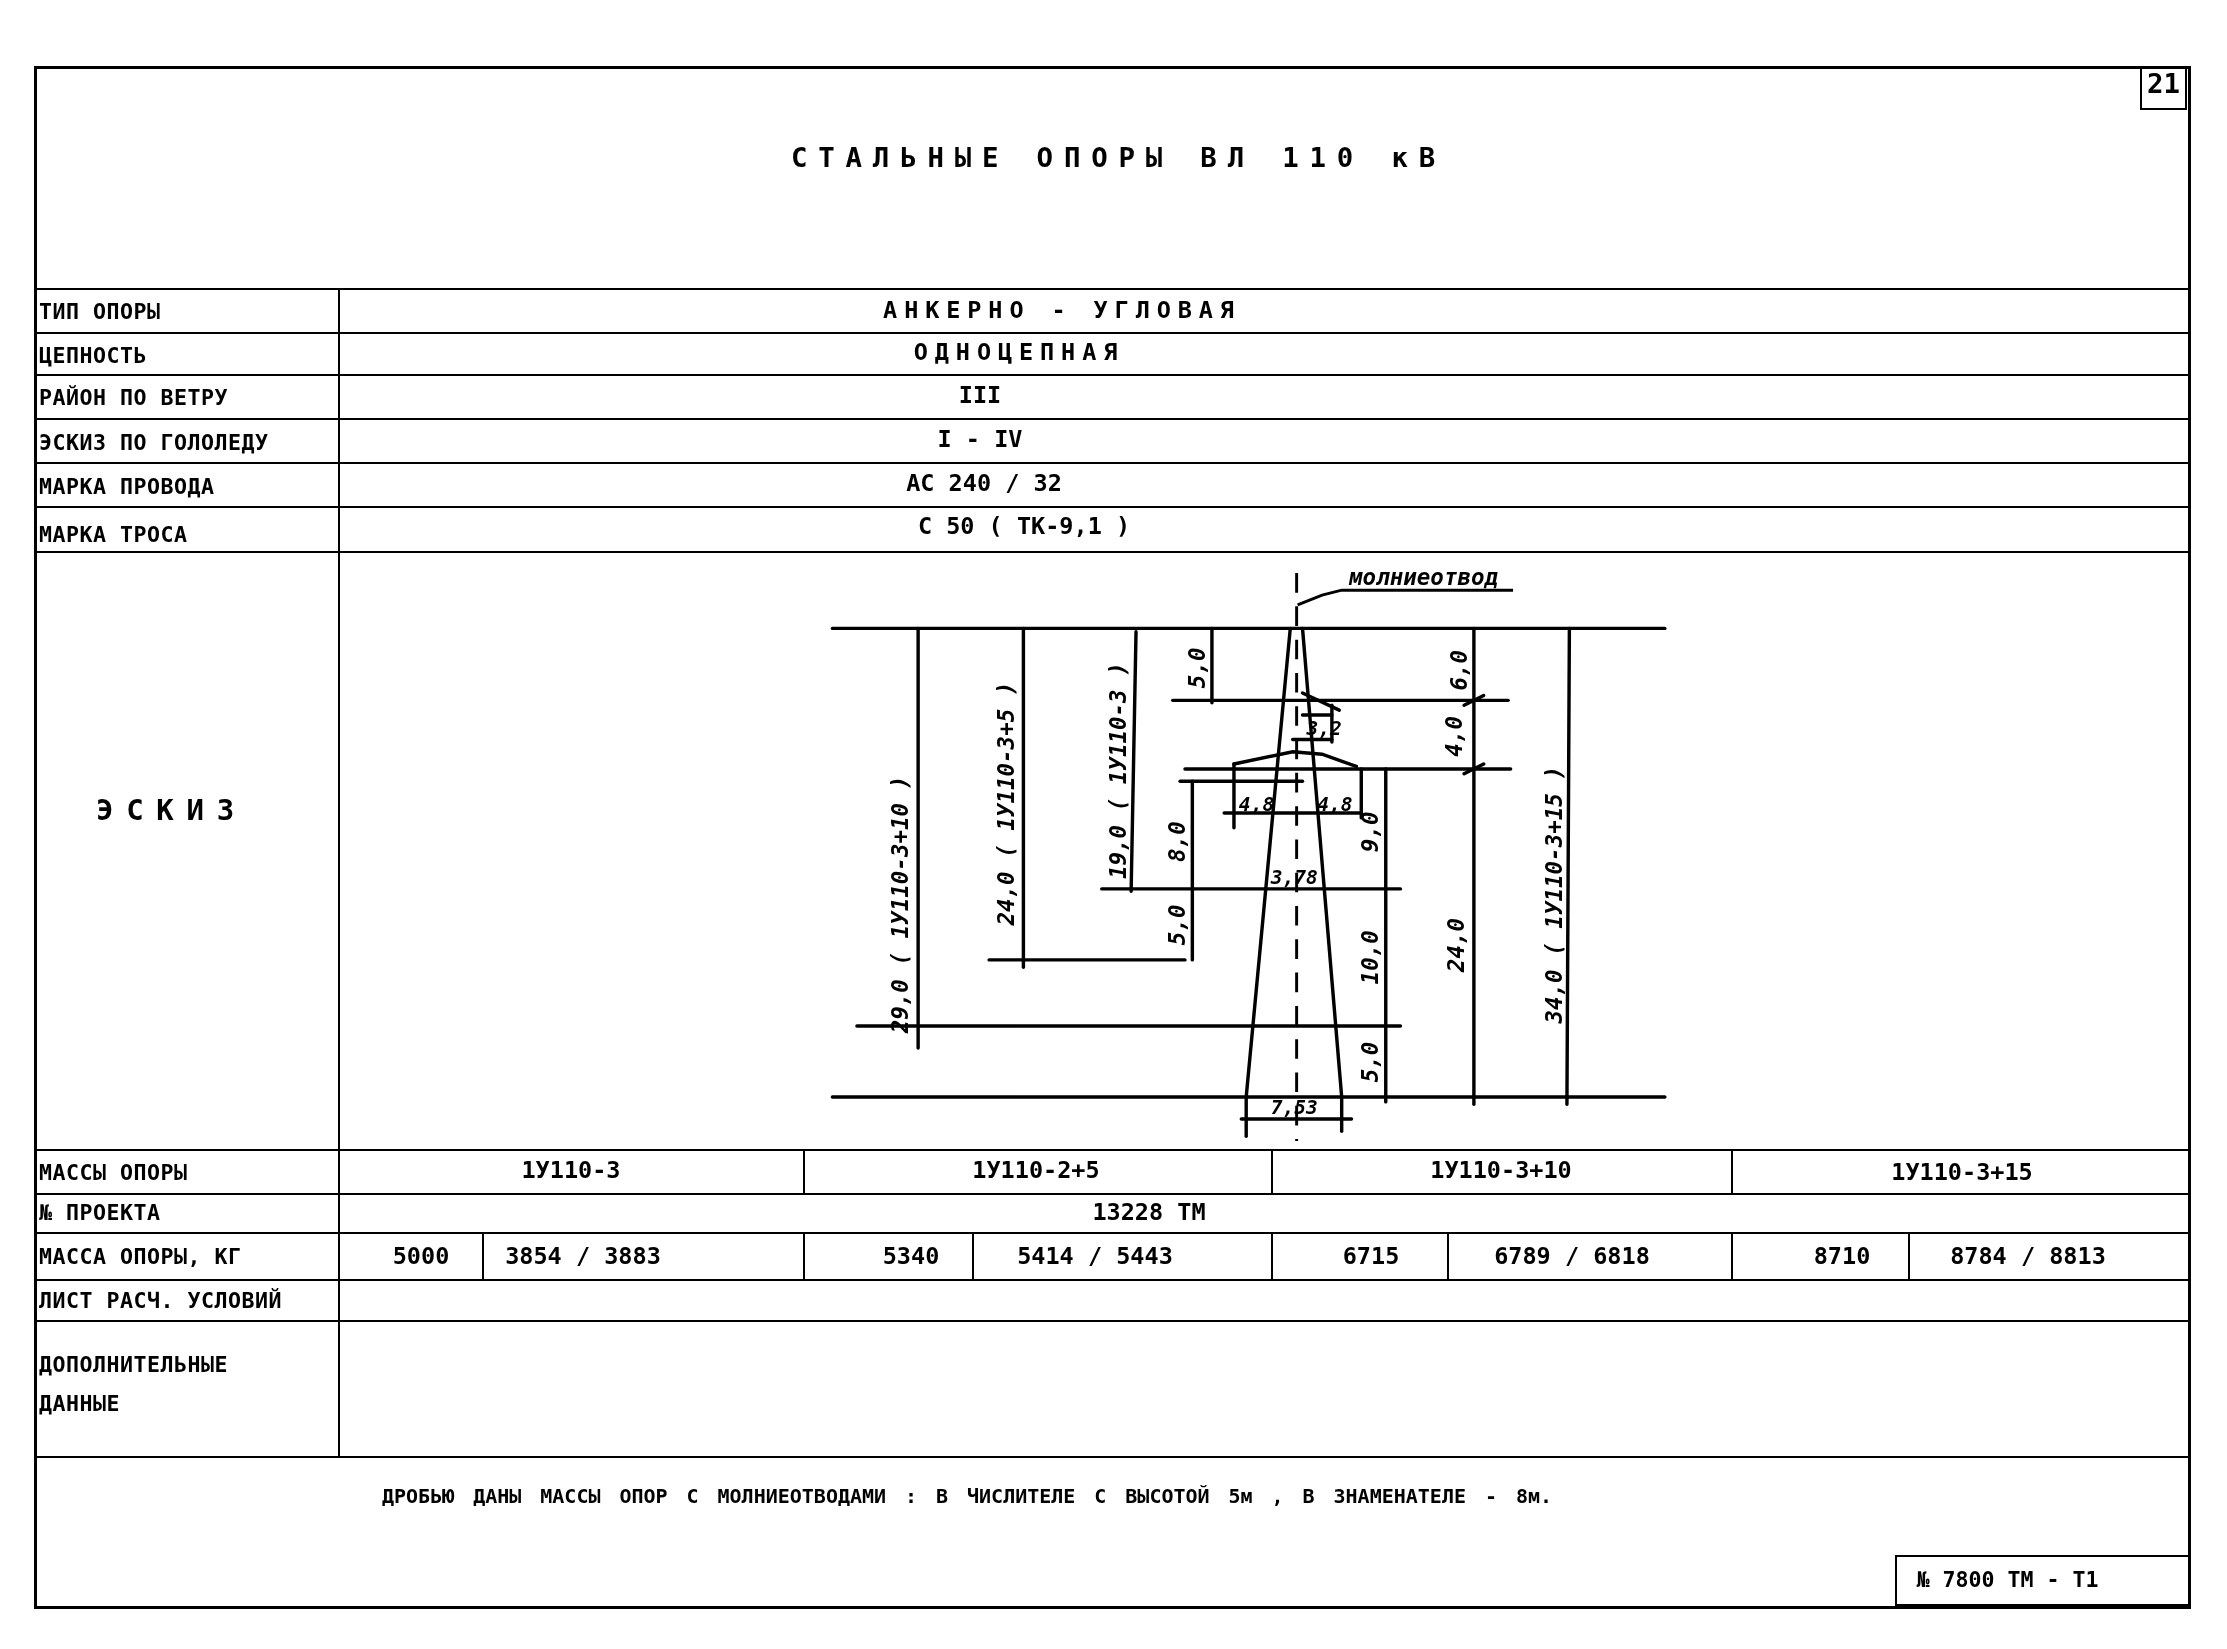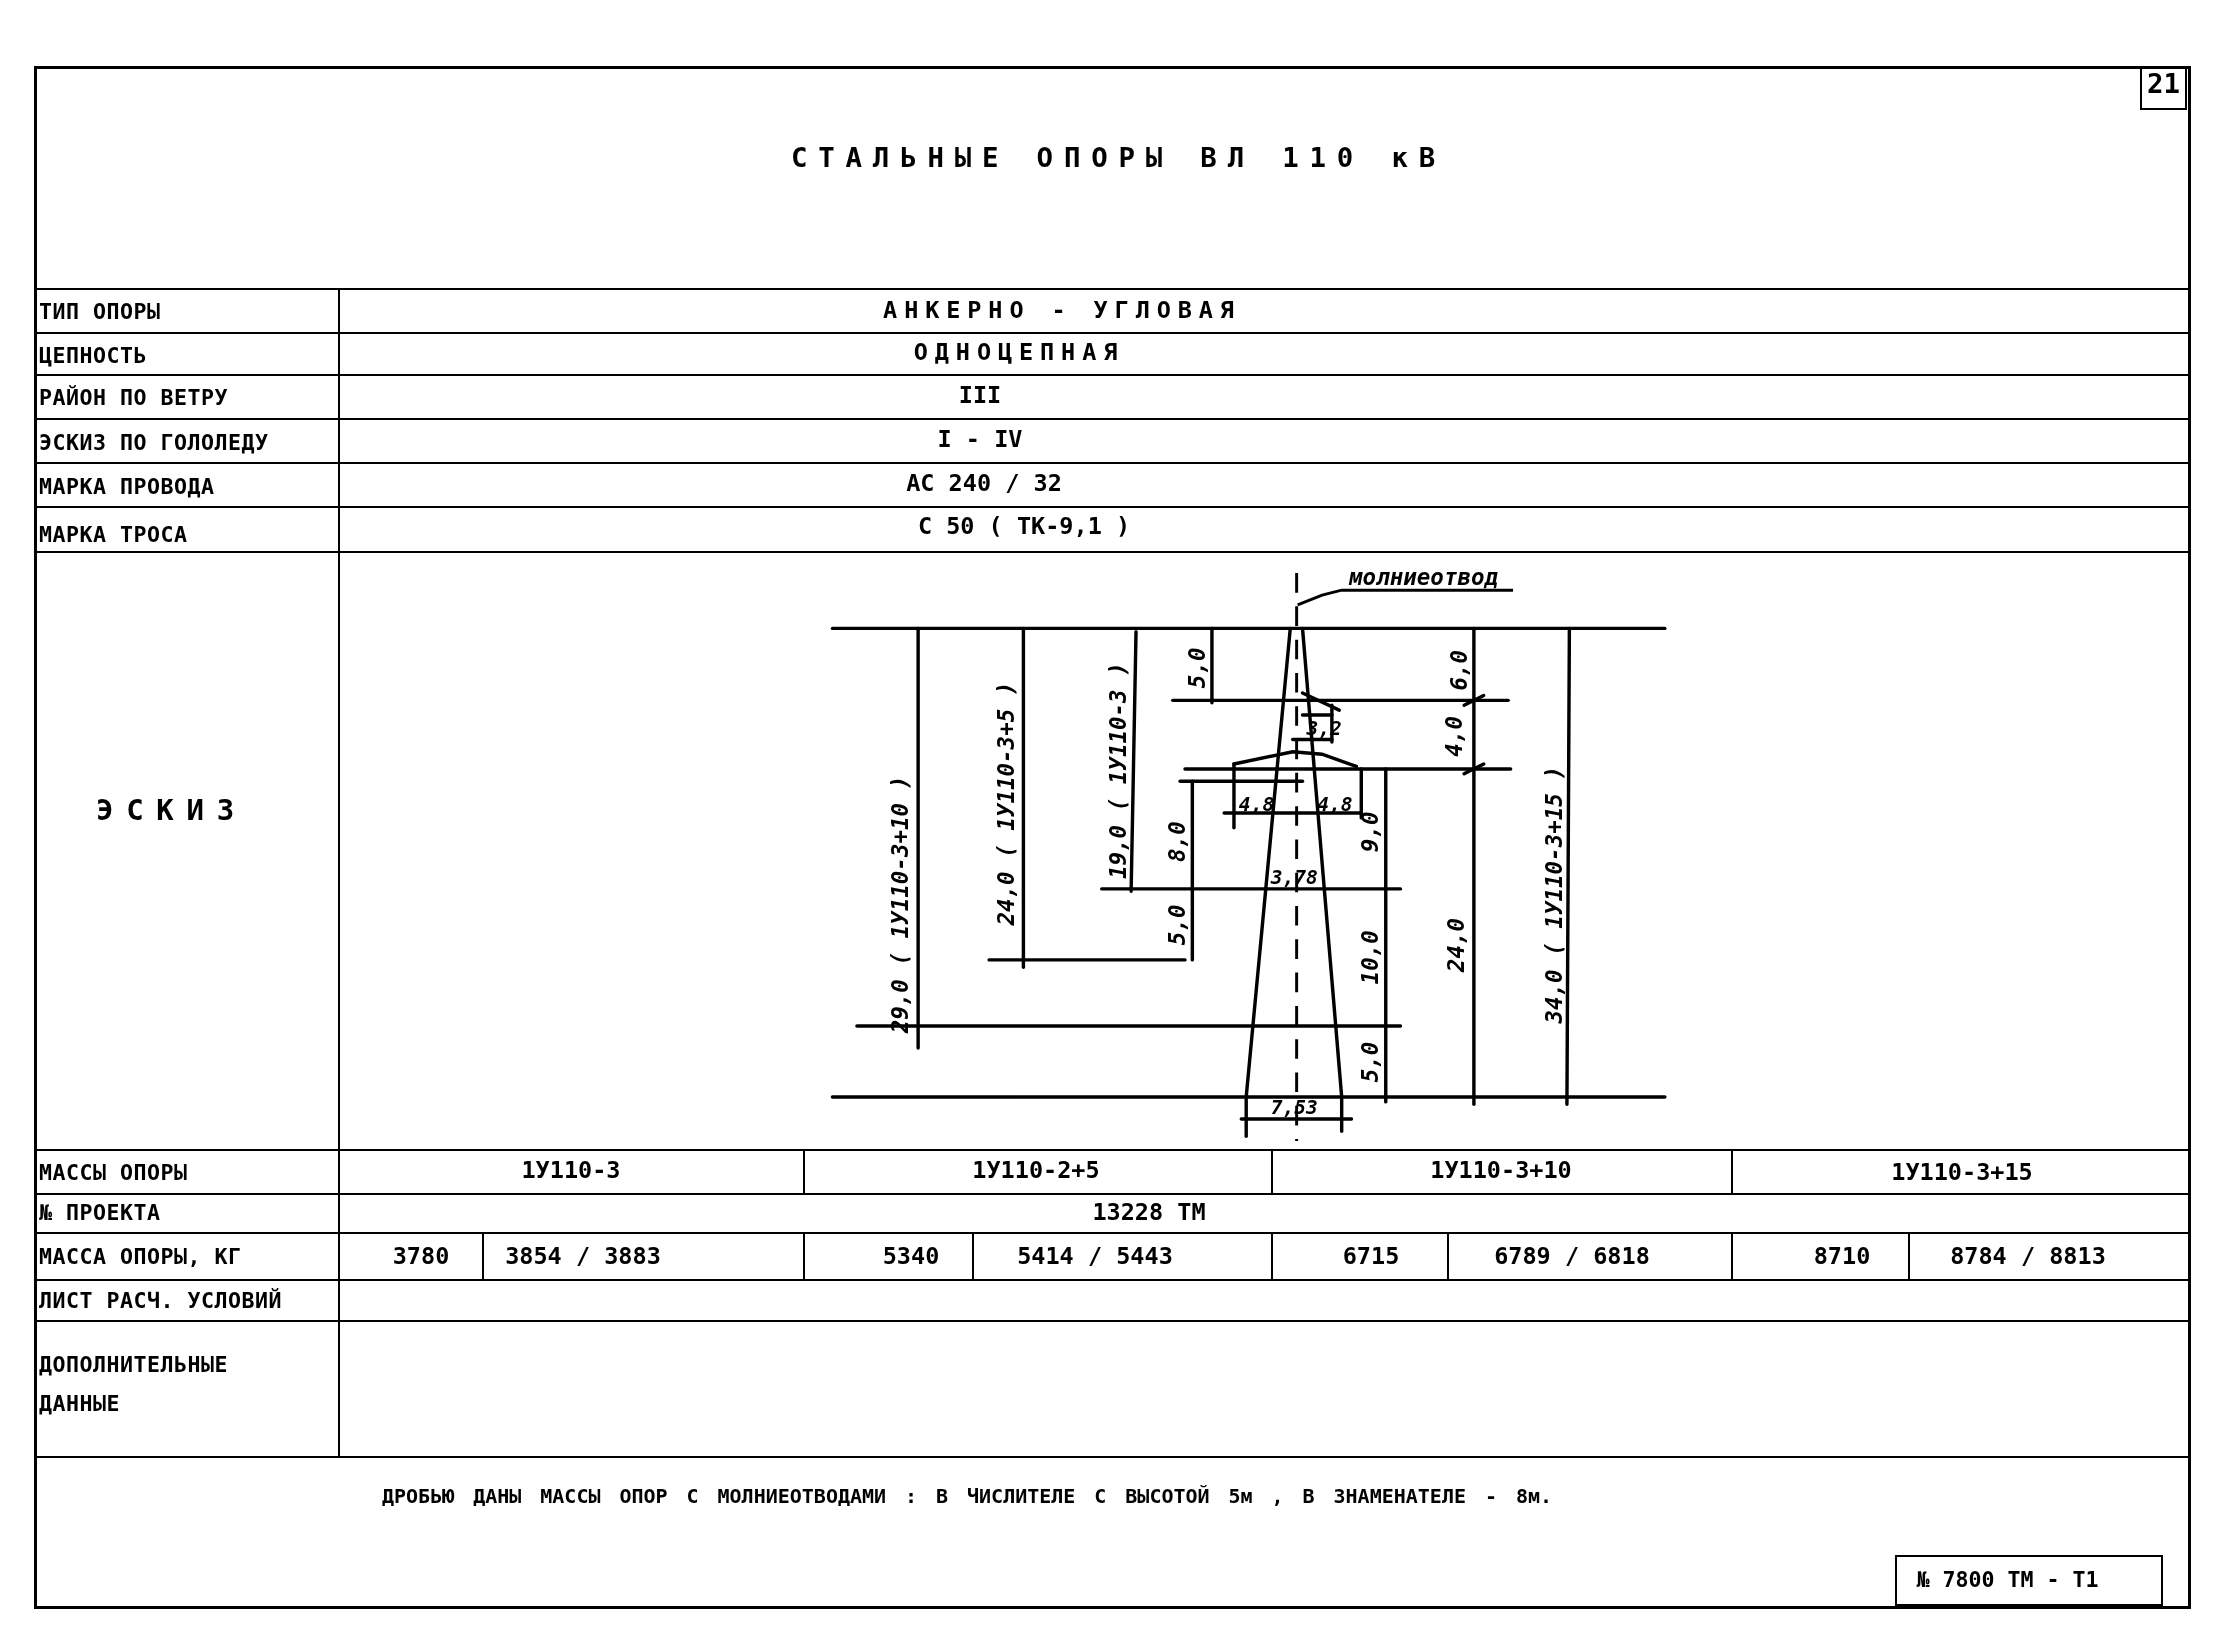--- a/index.html
+++ b/index.html
@@ -8,21 +8,21 @@
   .abs{position:absolute;}
   .frame{position:absolute;left:34px;top:66px;width:2157px;height:1543px;border:3.4px solid #000;box-sizing:border-box;}
   .hline{position:absolute;height:0;border-top:2.9px solid #000;}
   .vline{position:absolute;width:0;border-left:2.4px solid #000;}
   .lbl{position:absolute;left:39px;font-size:21.6px;letter-spacing:0.5px;white-space:nowrap;}
   .val{position:absolute;font-size:23.5px;white-space:nowrap;transform:translateX(-50%);}
   .title{position:absolute;left:791px;top:142px;font-size:27.4px;letter-spacing:10.8px;white-space:nowrap;}
   .pageno{position:absolute;left:2140px;top:66px;width:47px;height:44px;border:2.9px solid #000;border-top:none;box-sizing:border-box;font-size:27.4px;text-align:center;line-height:35px;}
   .sketch-lbl{position:absolute;left:96px;top:793px;font-size:29px;letter-spacing:12.7px;}
   .note{position:absolute;left:382px;top:1484px;font-size:20px;white-space:nowrap;word-spacing:6.9px;}
-  .stamp{position:absolute;left:1895px;top:1555px;width:268px;height:51px;border:2.9px solid #000;box-sizing:border-box;font-size:21.6px;line-height:45px;padding-left:19.6px;}
+  .stamp{position:absolute;left:1895px;top:1555px;width:296px;height:51px;border:2.9px solid #000;box-sizing:border-box;font-size:21.6px;line-height:45px;padding-left:19.6px;}
   svg text{font-family:"DejaVu Sans Mono","Liberation Mono",monospace;font-weight:bold;font-style:italic;}
 </style>
 </head>
 <body>
 
 <div class="frame"></div>
 
 <div class="pageno">21</div>
 
 <div class="title">СТАЛЬНЫЕ ОПОРЫ ВЛ 110 кВ</div>
@@ -149,21 +149,21 @@
 <div class="lbl" style="top:1160px">МАССЫ ОПОРЫ</div>
 <div class="val" style="left:571px;top:1156px">1У110-3</div>
 <div class="val" style="left:1036px;top:1156px">1У110-2+5</div>
 <div class="val" style="left:1501px;top:1156px">1У110-3+10</div>
 <div class="val" style="left:1962px;top:1158px">1У110-3+15</div>
 
 <div class="lbl" style="top:1200px">№ ПРОЕКТА</div>
 <div class="val" style="left:1149px;top:1198px">13228 ТМ</div>
 
 <div class="lbl" style="top:1244px">МАССА ОПОРЫ, КГ</div>
-<div class="val" style="left:421px;top:1242px">3780</div>
+<div class="val" style="left:421px;top:1242px">5000</div>
 <div class="val" style="left:583px;top:1242px">3854 / 3883</div>
 <div class="val" style="left:911px;top:1242px">5340</div>
 <div class="val" style="left:1095px;top:1242px">5414 / 5443</div>
 <div class="val" style="left:1371px;top:1242px">6715</div>
 <div class="val" style="left:1572px;top:1242px">6789 / 6818</div>
 <div class="val" style="left:1842px;top:1242px">8710</div>
 <div class="val" style="left:2028px;top:1242px">8784 / 8813</div>
 
 <div class="lbl" style="top:1288px">ЛИСТ РАСЧ. УСЛОВИЙ</div>
 <div class="val" style="left:1264px;top:1288px"></div>

